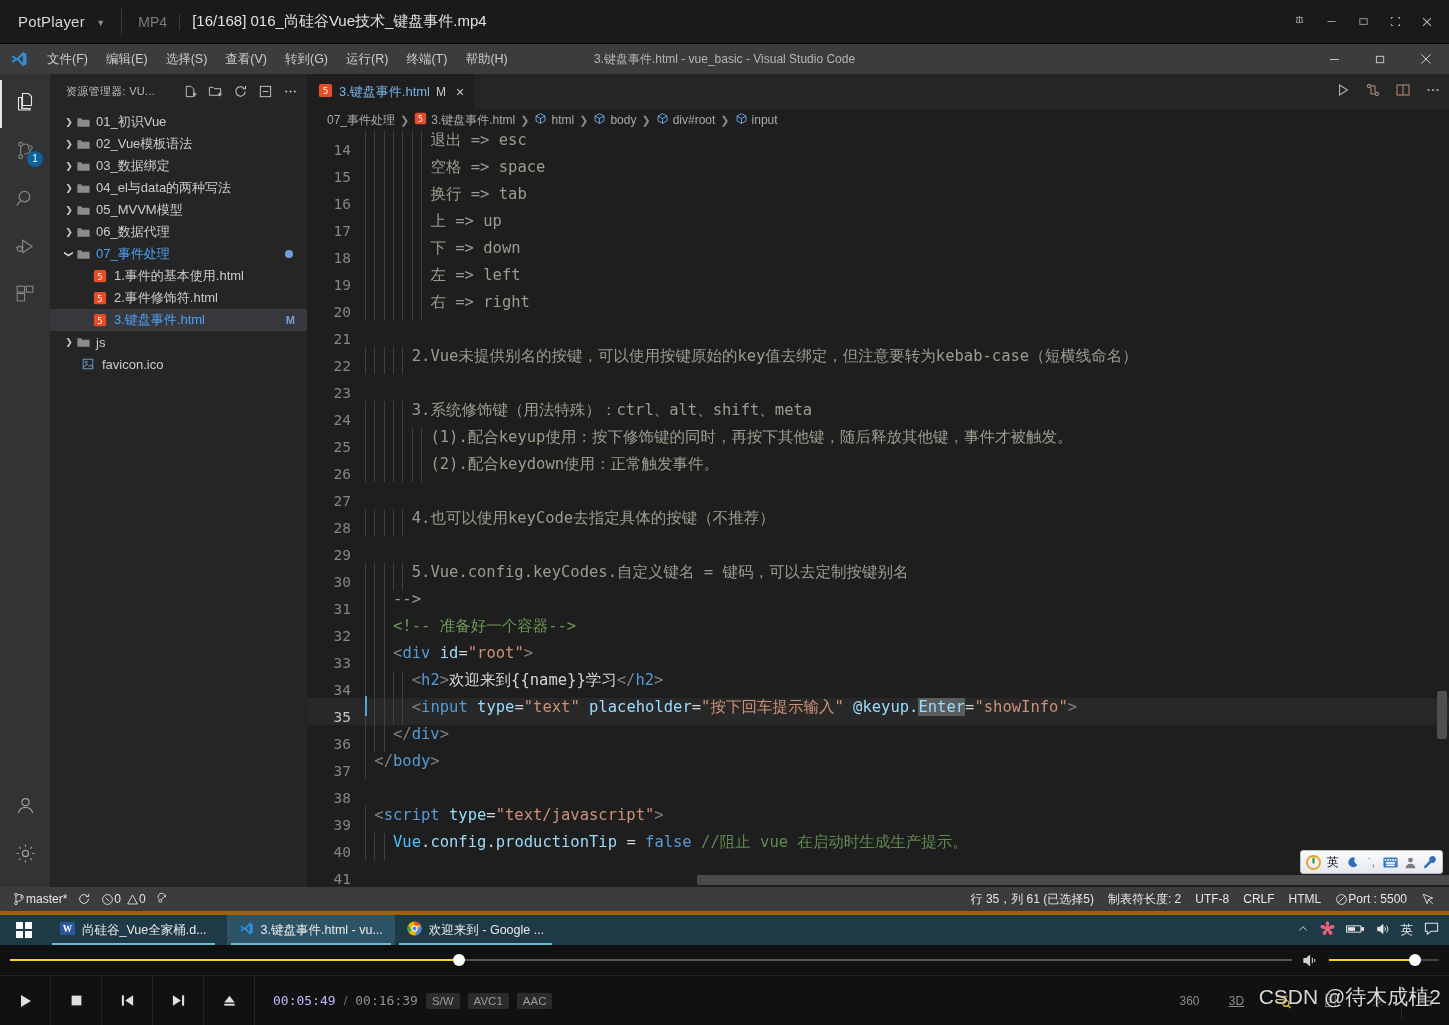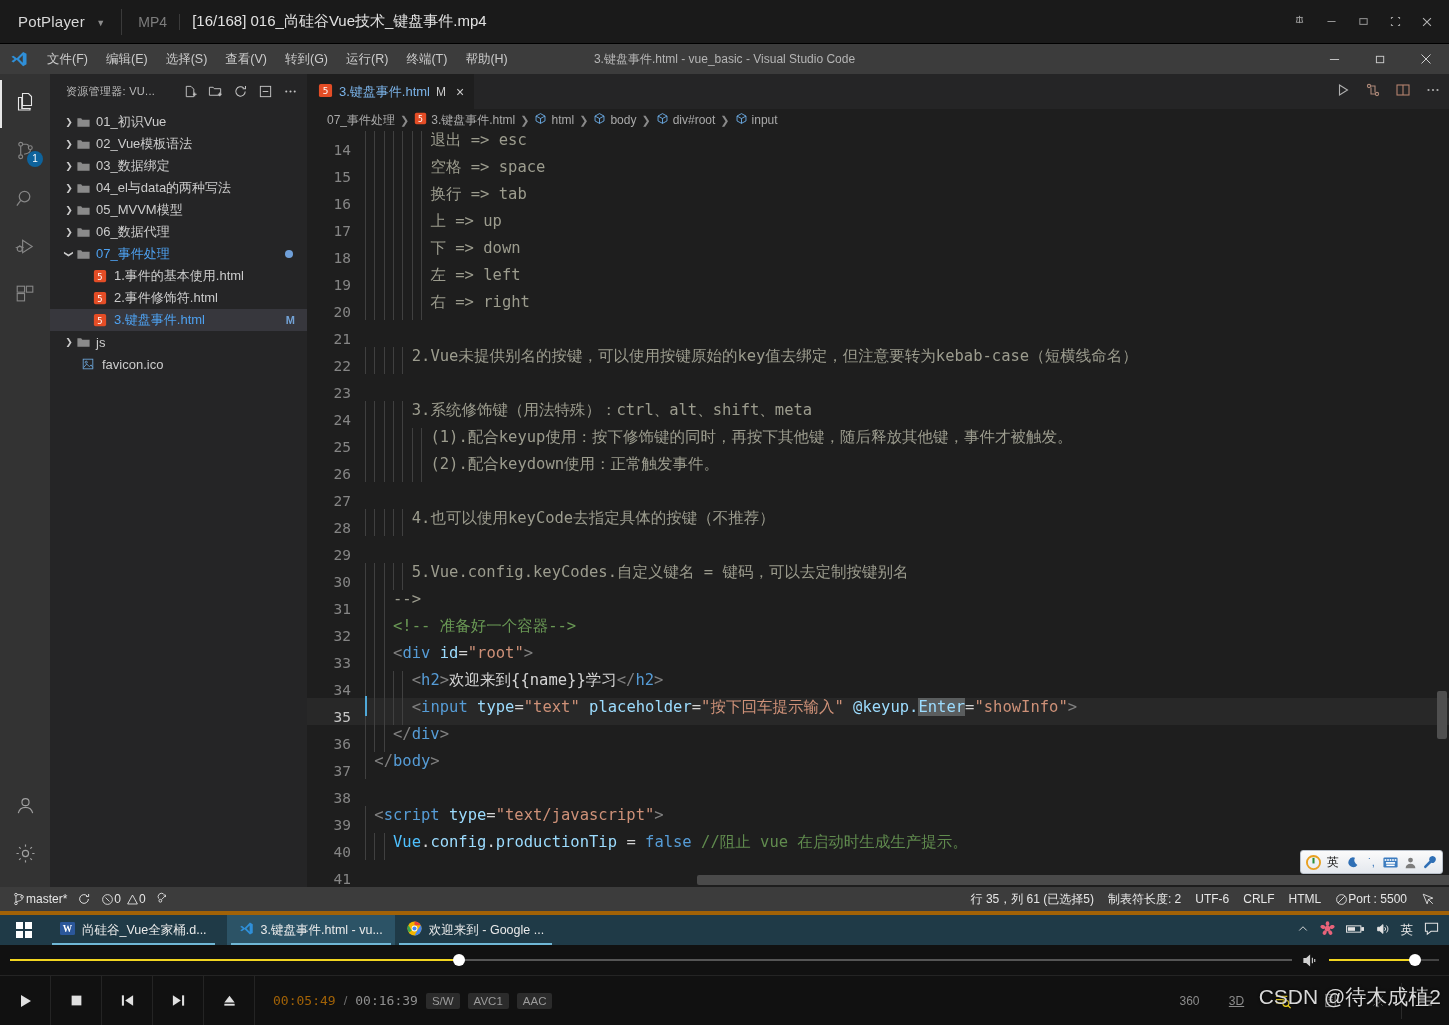--- a/index.html
+++ b/index.html
@@ -163,21 +163,21 @@
   .seek-knob { position: absolute; top: 9px; width: 12px; height: 12px; border-radius: 50%; background: #fff; }
   .vol-icon { color: #d0d0d0; font-size: 15px; display:flex; align-items:center;}
   .vol { position: relative; width: 110px; height: 30px; }
   .vol-track { position: absolute; top: 14px; left: 0; right: 0; height: 2px; background: #444; }
   .vol-fill { position: absolute; top: 14px; left: 0; height: 2px; background: #f2d620; }
   .vol-knob { position: absolute; top: 9px; width: 12px; height: 12px; border-radius: 50%; background: #fff; }
   .pp-ctrlrow { height: 50px; display: flex; align-items: center; border-top: 1px solid #242424;}
   .pp-cbtn { width: 51px; height: 50px; display: flex; align-items: center; justify-content: center;
              color: #e0e0e0; border-right: 1px solid #242424;}
   .pp-time { display: flex; align-items: center; gap: 8px; padding-left: 18px; font-size: 13px; }
-  .time-cur { color: #a16207; font-family: "DejaVu Sans Mono", monospace; font-size: 13px;}
+  .time-cur { color: #c4b5fd; font-family: "DejaVu Sans Mono", monospace; font-size: 13px;}
   .time-slash { color: #6d6d6d; }
   .time-tot { color: #8f8f8f; font-family: "DejaVu Sans Mono", monospace; font-size: 13px;}
   .chip { background: #2b2b2b; color: #9b9b9b; font-size: 11.5px; padding: 2px 6px; border-radius: 2px; }
   .pp-right { margin-left: auto; display: flex; align-items: center; height: 50px;}
   .pp-rbtn { width: 47px; height: 50px; display: flex; align-items: center; justify-content: center; color: #8c8c8c; font-size: 12px;}
   .watermark { position: absolute; right: 8px; bottom: 14px; color: #d9d9d9; font-size: 21px;
                text-shadow: 0 0 3px rgba(0,0,0,.9); pointer-events: none; font-family: "Liberation Sans", sans-serif;}
   .pp-rsep { width: 1px; height: 36px; background: #2a2a2a; }
 </style>
 </head>
@@ -678,21 +678,21 @@
               <circle cx="5" cy="10" r="1.6"></circle>
               <path d="M6.4 8.6l4-4M8.4 3.4h2.4v2.4"></path>
               <path d="M3 7.5a4 4 0 0 1 5.5-5.5"></path>
             </svg>
         </span>
       </div>
       <div class="tb-spacer" style="flex:1"></div>
       <div class="sb-right">
         <span class="sb-cell">行 35，列 61 (已选择5)</span>
         <span class="sb-cell">制表符长度: 2</span>
-        <span class="sb-cell">UTF-6</span>
+        <span class="sb-cell">UTF-8</span>
         <span class="sb-cell">CRLF</span>
         <span class="sb-cell">HTML</span>
         <span class="sb-cell">
           <svg width="13" height="13" viewBox="0 0 16 16" fill="none" stroke="#e6e6e6" stroke-width="1.1">
               <circle cx="8" cy="8" r="6"></circle>
               <path d="M3.8 12.2L12.2 3.8"></path>
             </svg>
           <span>Port : 5500</span>
         </span>
         <span class="sb-cell">

